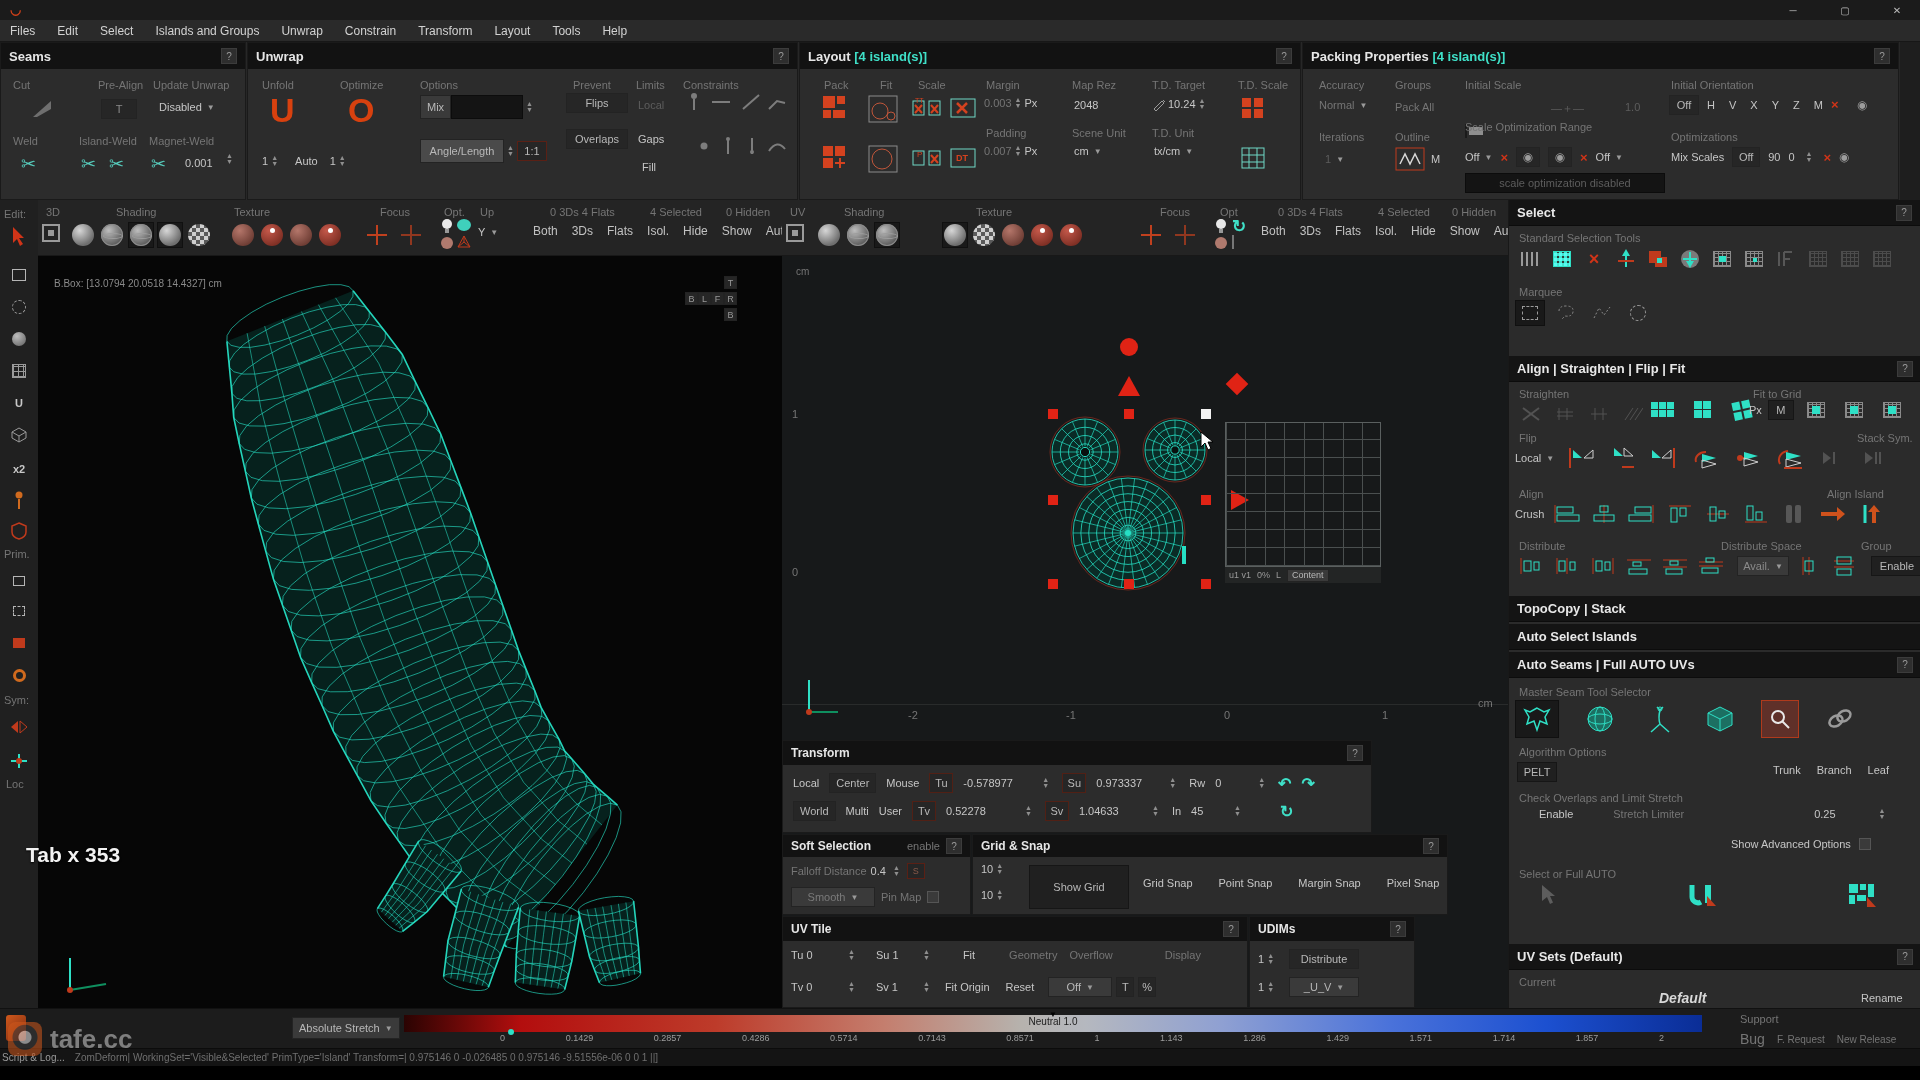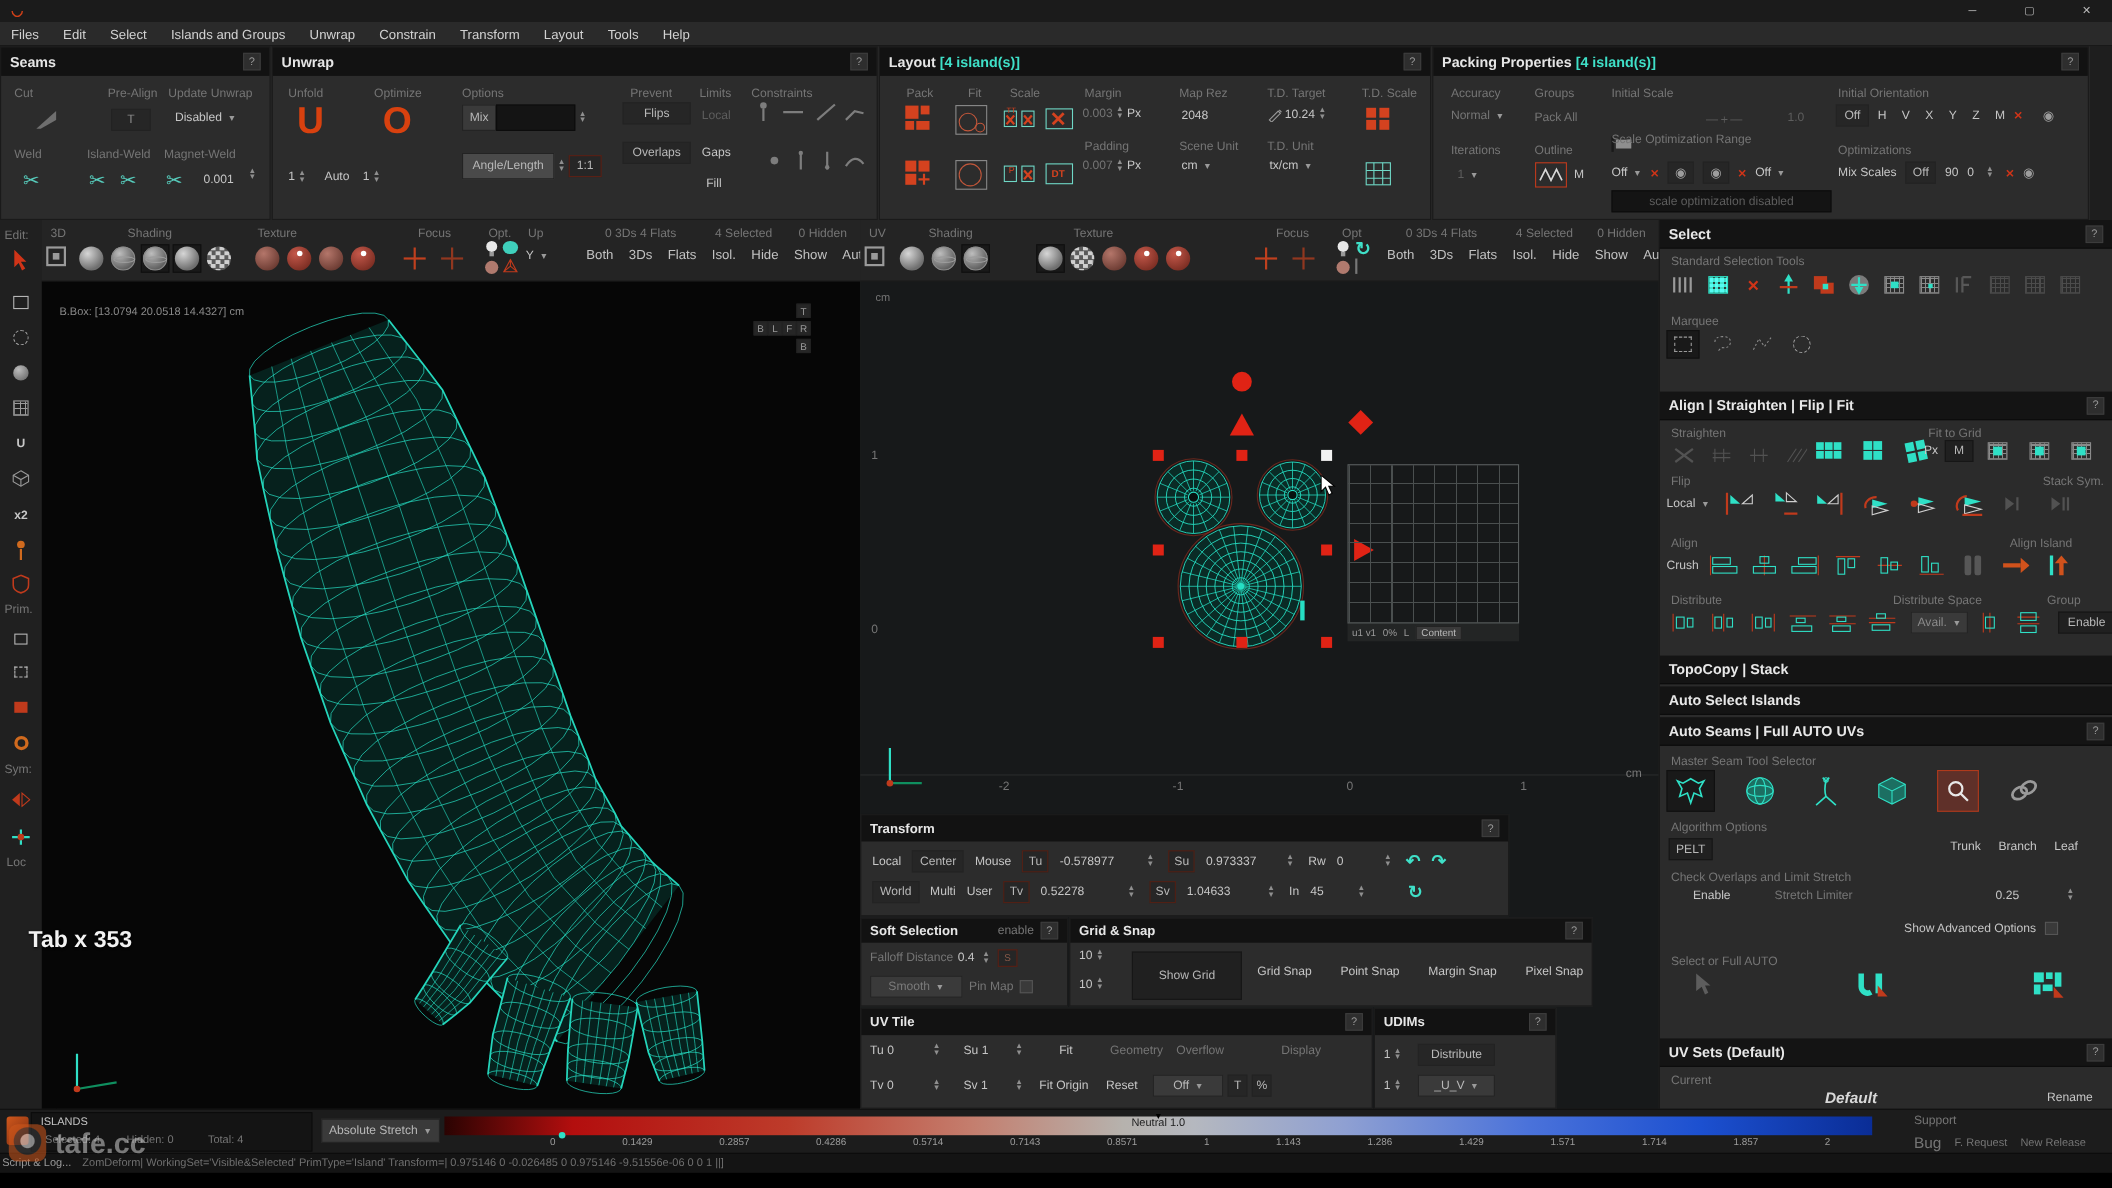--- a/index.html
+++ b/index.html
@@ -1540,26 +1540,20 @@
         <span>UV Sets (Default)</span>
         <span class="qm" style="margin-left:auto;">?</span>
       </div>
     <span class="abs lbl" style="left:10px;top:776px;">Current</span>
     <span class="abs" style="left:150px;top:790px;font-weight:bold;font-style:italic;font-size:14px;color:#d8d8d8;">Default</span>
     <span class="abs txt" style="left:352px;top:792px;">Rename</span>
   </div>
 
   <div class="abs" style="left:0;top:1008px;width:1920px;height:40px;background:#1c1c1c;border-top:1px solid #111;">
     <span class="abs" style="left:6px;top:6px;width:20px;height:26px;background:linear-gradient(135deg,#d0581c,#7a2a10);border-radius:3px;"></span>
-    <div class="abs blackbox" style="left:28px;top:2px;width:256px;height:36px;">
-      <span class="abs txt" style="left:8px;top:3px;font-size:10px;">ISLANDS</span>
-      <span class="abs lbl" style="left:12px;top:19px;font-size:10px;">Selected: 4</span>
-      <span class="abs lbl" style="left:86px;top:19px;font-size:10px;">Hidden: 0</span>
-      <span class="abs lbl" style="left:160px;top:19px;font-size:10px;">Total: 4</span>
-    </div>
     <span class="abs row chip" style="left:292px;top:8px;height:22px;">
         <span>Absolute Stretch</span>
         <span class="dd">▼</span>
       </span>
     <div class="abs" id="gradbar" style="left:404px;top:6px;width:1298px;height:17px;">
       <span class="abs" style="left:50%;top:1px;transform:translateX(-50%);color:#1c1c1c;font-size:10px;">Neutral 1.0</span>
       <span class="abs" style="left:50%;top:-5px;transform:translateX(-50%);color:#000;font-size:8px;">▼</span>
       <span class="abs" style="left:104px;bottom:-3px;width:6px;height:6px;border-radius:50%;background:#2fe0c6;"></span>
     </div>
     <div class="abs row" style="left:500px;top:24px;width:1164px;justify-content:space-between;">

